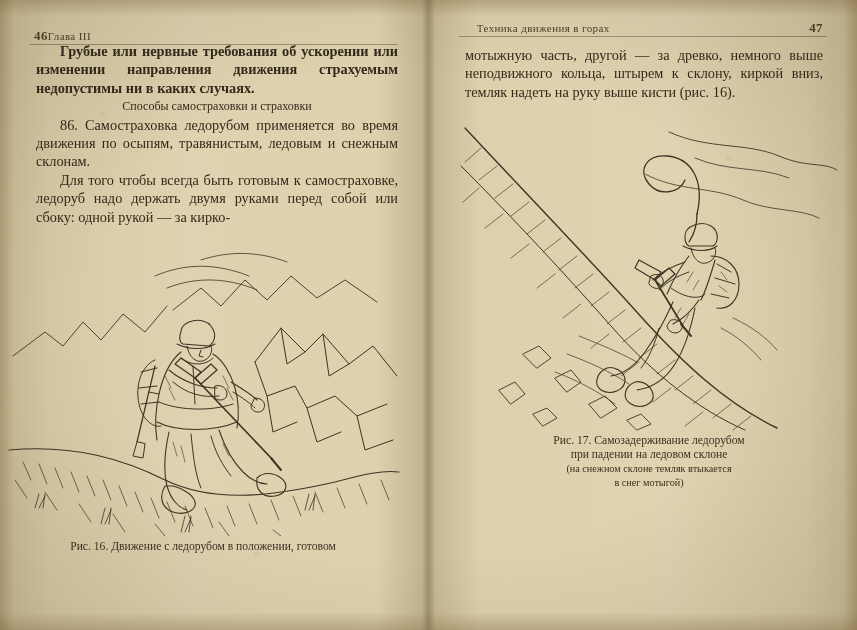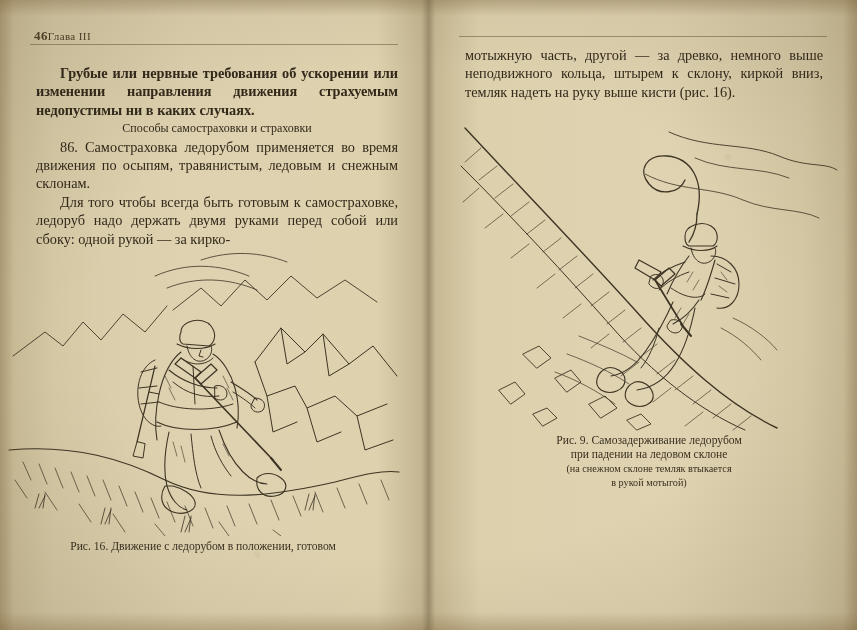--- a/index.html
+++ b/index.html
@@ -81,21 +81,21 @@
 
     <div class="hdr">
       <div class="row">
         <span class="pg">46</span>
         <span class="ctr">Глава III</span>
         <span class="pg" style="visibility:hidden">46</span>
       </div>
     </div>
     <div class="rule"></div>
 
-    <div class="col" style="top:56px;">
+    <div class="col" style="top:34px;">
       <p class="ind bold">Грубые или нервные требования об ускорении или изменении направления движения страхуемым недопустимы ни в каких случаях.</p>
       <p class="subhead">Способы самостраховки и страховки</p>
       <p class="ind"><span>86. Самостраховка ледорубом применяется во время движения по осыпям, травянистым, ледовым и снежным склонам.</span></p>
       <p class="ind">Для того чтобы всегда быть готовым к самостраховке, ледоруб надо держать двумя руками перед собой или сбоку: одной рукой — за кирко-</p>
     </div>
 
     <figure style="position:absolute;left:5px;top:228px;width:396px;height:335px;">
       <div class="art" style="width:396px;height:300px;">
         <svg viewBox="0 0 396 300" aria-hidden="true">
           <g class="ink" stroke-width="1">
@@ -211,20 +211,27 @@
         </svg>
       </div>
       <figcaption class="caption" style="margin-top:4px;">
         <div>Рис. 16. Движение с ледорубом в положении, готовом</div>
       </figcaption>
     </figure>
   </div>
 
   <div class="page page-right">
 
+    <div class="hdr">
+      <div class="row">
+        <span class="pg" style="visibility:hidden">47</span>
+        <span class="ctr">Техника движения в горах</span>
+        <span class="pg">47</span>
+      </div>
+    </div>
     <div class="rule"></div>
 
     <div class="col" style="top:46px;left:36px;right:34px;">
       <p>мотыжную часть, другой — за древко, немного выше неподвижного кольца, штырем к склону, киркой вниз, темляк надеть на руку выше кисти (рис. 16).</p>
     </div>
 
     <figure style="position:absolute;left:30px;top:122px;width:380px;height:370px;">
       <div class="art" style="width:380px;height:310px;">
         <svg viewBox="0 0 380 310" aria-hidden="true">
           <g class="ink" stroke-width="1">
@@ -321,24 +328,24 @@
                 <path d="M240 158 L234 168"></path>
               <path d="M222 186 L216 196"></path>
                 <path d="M230 192 L224 202"></path>
               <path d="M262 150 L268 158"></path>
                 <path d="M260 164 L268 170"></path>
             </g>
           </g>
         </svg>
       </div>
       <figcaption class="caption" style="margin-top:2px;">
-        <div>Рис. 9. Самозадерживание ледорубом</div>
+        <div>Рис. 17. Самозадерживание ледорубом</div>
         <div>при падении на ледовом склоне</div>
         <div class="small">(на снежном склоне темляк втыкается</div>
-        <div class="small">в рукой мотыгой)</div>
+        <div class="small">в снег мотыгой)</div>
       </figcaption>
     </figure>
 
   </div>
 
   <div class="grain"></div>
   <div class="edge-top"></div>
   <div class="edge-bottom"></div>
   <div class="edge-left"></div>
   <div class="edge-right"></div>

